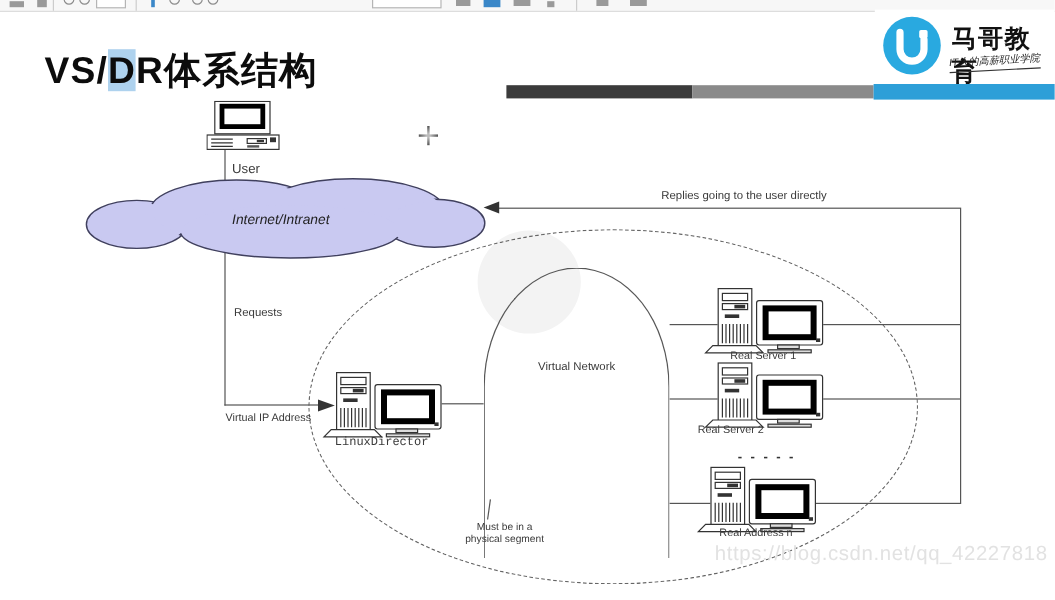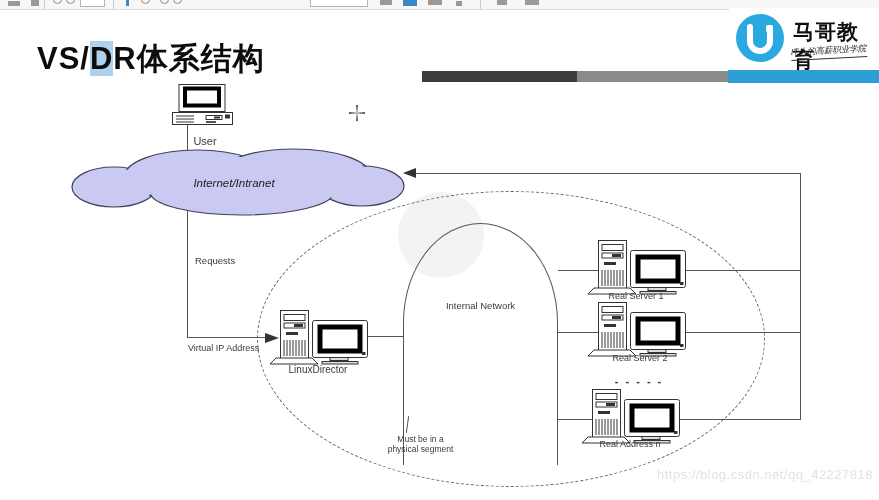--- a/index.html
+++ b/index.html
@@ -52,21 +52,21 @@
                 border-top:5px solid transparent; border-bottom:5px solid transparent;
                 border-right:13px solid #333; }
   .caption { position:absolute; left:127px; top:441px; width:190px; text-align:center;
              font-size:14px; font-weight:bold; color:#1d1d1d; line-height:15px;
              letter-spacing:0.5px; }
   .note { position:absolute; left:363px; top:434px; width:115px; text-align:center;
           font-size:8.5px; color:#3a3a3a; line-height:10px; }
   .srv-label { position:absolute; width:110px; text-align:center; font-size:9px; color:#3a3a3a; }
   .dash-sep { position:absolute; left:614px; top:375px; width:50px; text-align:center;
               font-size:11px; font-weight:bold; letter-spacing:2px; color:#333; }
-  .csdn-mark { position:absolute; right:6px; top:467px; font-size:13px; color:#e2e2e2;
+  .csdn-mark { position:absolute; right:6px; top:452px; font-size:17px; color:#e2e2e2;
                letter-spacing:0.5px; }
 
   
   .cursor { position:absolute; left:349px; top:105px; width:16px; height:16px; }
   .cursor .v { position:absolute; left:7px; top:0; width:2px; height:16px;
                background:linear-gradient(#555,#bbb 40%,#bbb 60%,#555); }
   .cursor .h { position:absolute; top:7px; left:0; height:2px; width:16px;
                background:linear-gradient(90deg,#555,#bbb 40%,#bbb 60%,#555); }
   .icon-slot { position:absolute;font-style:italic; }
 </style>
@@ -114,21 +114,21 @@
   <div class="pbar">
     <div class="seg" style="left:0;width:155px;background:#3b3b3b;"></div>
     <div class="seg" style="left:155px;width:151px;background:#8a8a8a;"></div>
     <div class="seg" style="left:306px;width:151px;top:-1px;height:13px;background:#2d9fd8;"></div>
   </div>
 
   <div class="faint-circle"></div>
   <div class="dashed-ellipse"></div>
 
   <div class="arch"></div>
-  <div class="dlabel" style="left:403px; top:300px; width:155px; text-align:center;">Internal Network</div>
+  <div class="dlabel" style="left:403px; top:300px; width:155px; text-align:center;">Virtual Network</div>
 
   <div class="dline" style="left:187px;top:122px;width:1px;height:216px;"></div>
   <div class="dline" style="left:187px;top:337px;width:78px;height:1px;"></div>
   <div class="arrow-right" style="left:265px;top:333px;"></div>
   <div class="dlabel" style="left:195px;top:255px;">Requests</div>
   <div class="dlabel" style="left:188px;top:343px;font-size:9px;text-align:right;">Virtual IP Address</div>
 
   <div class="icon-slot" style="left:62px;top:143px;">
     <svg width="345" height="78" viewBox="0 0 345 78">
       <g stroke="#40405e" stroke-width="1.2" fill="#c9c9f1">
@@ -183,26 +183,27 @@
           <line x1="39" y1="32" x2="39" y2="48"></line>
     </g>
     <polygon points="10,50 46,50 52,56 4,56" fill="#fff" stroke="#333"></polygon>
     <rect x="46.5" y="12.5" width="55" height="37" rx="2" fill="#fff" stroke="#333"></rect>
     <rect x="54" y="19" width="40" height="24" fill="#fff" stroke="#000" stroke-width="5"></rect>
     <rect x="96" y="44" width="3.5" height="3" fill="#333"></rect>
     <rect x="64" y="49.5" width="18" height="3" fill="#ddd" stroke="#333"></rect>
     <rect x="56" y="53.5" width="36" height="2.5" fill="#ddd" stroke="#333"></rect>
   </svg>
 </div>
-  <div class="dlabel" style="left:261px;top:364px;width:114px;text-align:center;font-size:10px;">LinuxDirector</div>
+  <div class="dlabel" style="left:261px;top:364px;width:114px;text-align:center;font-size:10px;font-family:Liberation Mono, monospace;">LinuxDirector</div>
   <div class="dline" style="left:368px;top:336px;width:35px;height:1px;"></div>
 
   <div class="dline" style="left:415px;top:173px;width:385px;height:1px;"></div>
   <div class="arrow-left" style="left:403px;top:168px;"></div>
   <div class="dline" style="left:800px;top:173px;width:1px;height:247px;"></div>
+  <div class="dlabel" style="left:495px;top:158px;width:250px;text-align:center;">Replies going to the user directly</div>
 
   <div class="dline" style="left:558px;top:270px;width:40px;height:1px;"></div>
   <div class="dline" style="left:686px;top:270px;width:114px;height:1px;"></div>
   <div class="icon-slot server-icon" style="left:584px;top:238px;">
   <svg width="104" height="58" viewBox="0 0 104 58">
     <rect x="14.5" y="2.5" width="28" height="48" fill="#fff" stroke="#333"></rect>
     <rect x="18" y="6.5" width="21" height="6" fill="#fff" stroke="#333"></rect>
     <rect x="18" y="15" width="21" height="5" fill="#fff" stroke="#333"></rect>
     <rect x="28" y="16" width="9" height="3" fill="#333"></rect>
     <rect x="20" y="24" width="12" height="3" fill="#333"></rect>
@@ -246,21 +247,21 @@
           <line x1="39" y1="32" x2="39" y2="48"></line>
     </g>
     <polygon points="10,50 46,50 52,56 4,56" fill="#fff" stroke="#333"></polygon>
     <rect x="46.5" y="12.5" width="55" height="37" rx="2" fill="#fff" stroke="#333"></rect>
     <rect x="54" y="19" width="40" height="24" fill="#fff" stroke="#000" stroke-width="5"></rect>
     <rect x="96" y="44" width="3.5" height="3" fill="#333"></rect>
     <rect x="64" y="49.5" width="18" height="3" fill="#ddd" stroke="#333"></rect>
     <rect x="56" y="53.5" width="36" height="2.5" fill="#ddd" stroke="#333"></rect>
   </svg>
 </div>
-  <div class="srv-label" style="left:585px;top:353px;">Real Server 2</div>
+  <div class="srv-label" style="left:554px;top:353px;">Real Server 2</div>
 
   <div class="dash-sep">- - - - -</div>
 
   <div class="dline" style="left:558px;top:419px;width:34px;height:1px;"></div>
   <div class="dline" style="left:680px;top:419px;width:120px;height:1px;"></div>
   <div class="icon-slot server-icon" style="left:578px;top:387px;">
   <svg width="104" height="58" viewBox="0 0 104 58">
     <rect x="14.5" y="2.5" width="28" height="48" fill="#fff" stroke="#333"></rect>
     <rect x="18" y="6.5" width="21" height="6" fill="#fff" stroke="#333"></rect>
     <rect x="18" y="15" width="21" height="5" fill="#fff" stroke="#333"></rect>

